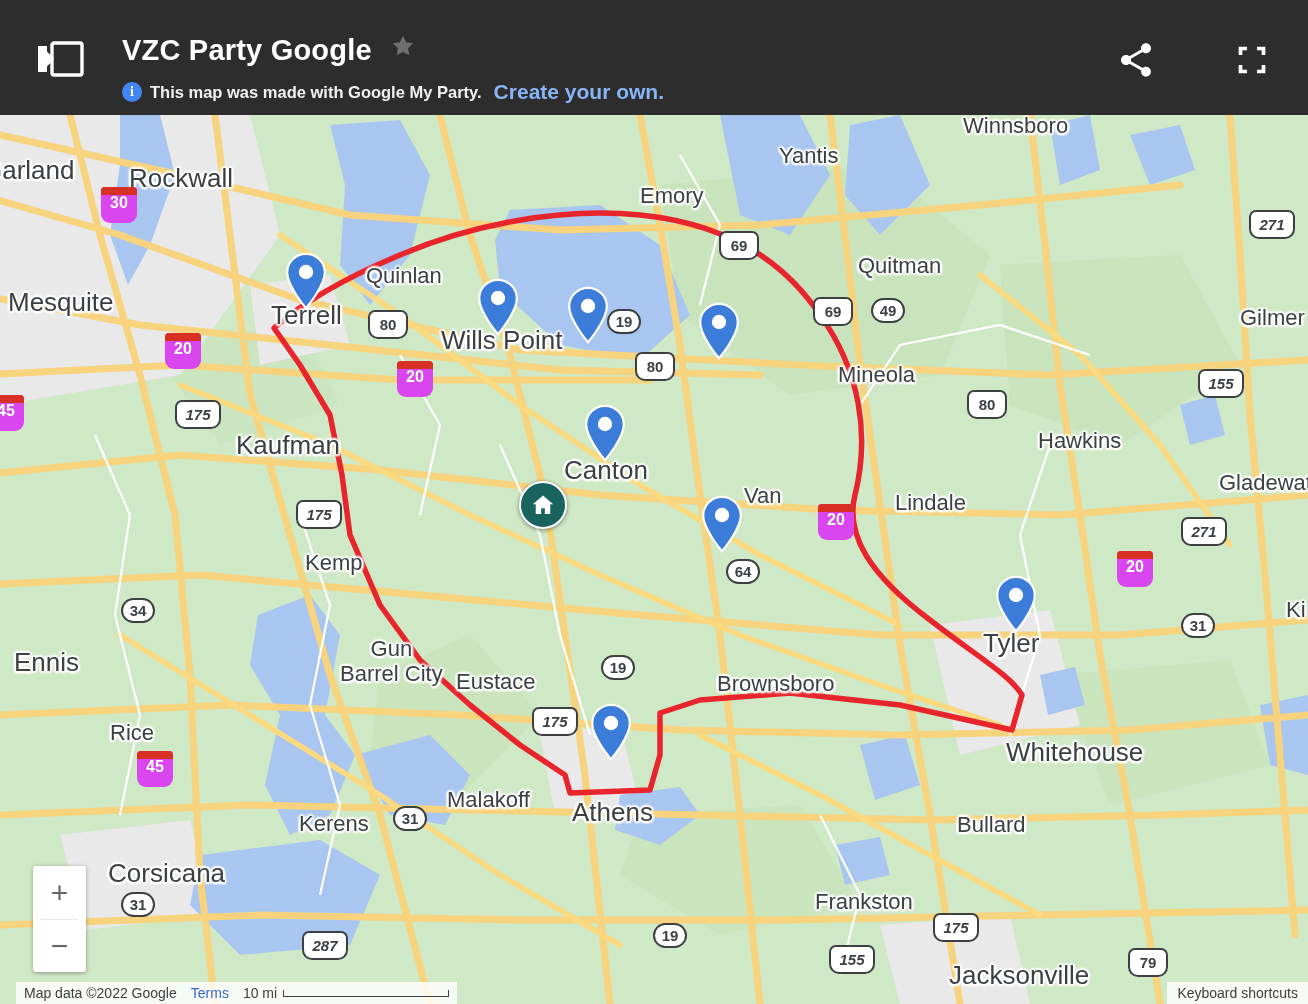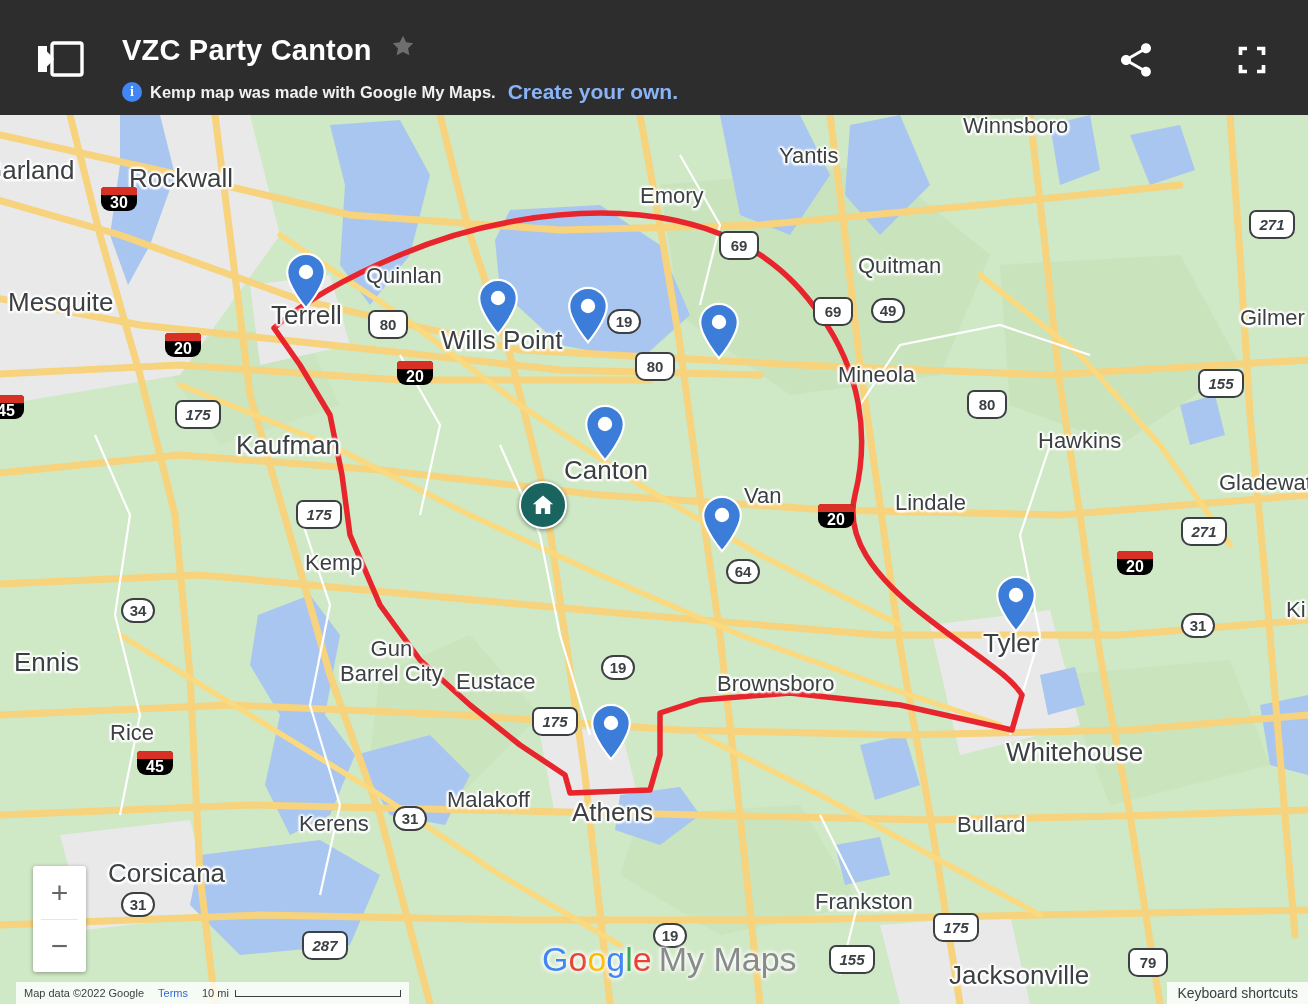--- a/index.html
+++ b/index.html
@@ -68,21 +68,21 @@
   .shield {
     position:absolute; display:flex; align-items:center; justify-content:center;
     font-size:15px; font-weight:bold; color:#3c4043;
     background:#fff; border:2px solid #3c4043;
     pointer-events:none;
   }
   .shield.state { width:34px; height:25px; border-radius:13px; }
   .shield.us { width:40px; height:29px; border-radius:7px 7px 10px 10px; }
   .shield.us3 { width:46px; height:29px;font-style:italic; }
   .shield.interstate {
-    width:36px; height:24px; background:#000000; color:#fff;
+    width:36px; height:36px; background:#d946ef; color:#fff;
     border:none; border-radius:4px 4px 9px 9px;
     font-size:16px; padding-top:7px; align-items:flex-start;
   }
   .shield.interstate::before {
     content:""; position:absolute; top:0; left:0; width:36px; height:8px;
     background:#d93025; border-radius:4px 4px 0 0;
   }
 
   
   .pin { position:absolute; width:44px; height:58px; cursor:pointer; }
@@ -118,21 +118,21 @@
 
   
   #attrib {
     position:absolute; left:0; bottom:0; height:22px; width:100%;
     z-index:45; pointer-events:none;
   }
   #attrib-left {
     position:absolute; left:16px; bottom:0; height:22px;
     display:flex; align-items:center; gap:14px;
     background:rgba(255,255,255,.82); padding:0 8px;
-    font-size:11px; color:#3c4043; white-space:nowrap;
+    font-size:14px; color:#3c4043; white-space:nowrap;
   }
   #terms-link { color:#3367d6; cursor:pointer; pointer-events:auto; }
   #scale-wrap { display:flex; align-items:center; gap:6px; }
   #scale-bar {
     width:166px; height:7px; border:1px solid #3c4043; border-top:none;
   }
   #kbd-hint {
     position:absolute; right:0; bottom:0; height:22px;
     background:rgba(255,255,255,.82); padding:0 10px;
     display:flex; align-items:center;
@@ -148,31 +148,31 @@
 
     <div id="menu-btn">
       <svg width="46" height="38" viewBox="0 0 46 38">
         <rect x="14" y="3" width="30" height="32" rx="2" fill="none" stroke="#ffffff" stroke-width="3.4"></rect>
         <path d="M0 19 L13 19 M7 12 L14 19 L7 26 Z" fill="#ffffff" stroke="#ffffff" stroke-width="3.4" stroke-linejoin="round"></path>
         <rect x="0" y="6" width="9" height="26" fill="#ffffff"></rect>
       </svg>
     </div>
 
     <div id="title-block">
-      <span id="map-title">VZC Party Canton</span>
+      <span id="map-title">VZC Party Google</span>
       <span id="star-icon">
         <svg width="26" height="26" viewBox="0 0 24 24">
           <path d="M12 2.6l2.9 5.9 6.5.95-4.7 4.6 1.1 6.45L12 17.45 6.2 20.5l1.1-6.45-4.7-4.6 6.5-.95z" fill="#6e6e6e"></path>
         </svg>
       </span>
     </div>
 
     <div id="subtitle-row">
       <span id="info-icon">i</span>
-      <span id="subtitle-text">Kemp map was made with Google My Maps.</span>
+      <span id="subtitle-text">This map was made with Google My Party.</span>
       <span id="create-link">Create your own.</span>
     </div>
 
     <div id="share-btn">
       <svg width="40" height="40" viewBox="0 0 24 24">
         <path d="M18 16.1c-.76 0-1.44.3-1.96.77L8.91 12.7c.05-.23.09-.46.09-.7s-.04-.47-.09-.7l7.05-4.11c.54.5 1.25.81 2.04.81 1.66 0 3-1.34 3-3s-1.34-3-3-3-3 1.34-3 3c0 .24.04.47.09.7L8.04 9.81C7.5 9.31 6.79 9 6 9c-1.66 0-3 1.34-3 3s1.34 3 3 3c.79 0 1.5-.31 2.04-.81l7.12 4.16c-.05.21-.08.43-.08.65 0 1.61 1.31 2.92 2.92 2.92s2.92-1.31 2.92-2.92-1.31-2.9-2.92-2.9z" fill="#ffffff"></path>
       </svg>
     </div>
 
     <div id="fullscreen-btn">
@@ -413,23 +413,20 @@
           </svg>
         </div>
       </div>
 
     <div id="zoom-ctrl">
       <div class="zoom-btn">+</div>
       <div id="zoom-divider"></div>
       <div class="zoom-btn">−</div>
     </div>
 
-    <div id="watermark">
-      <span class="g1">G</span><span class="g2">o</span><span class="g3">o</span><span class="g4">g</span><span class="g5">l</span><span class="g6">e</span><span class="mym">My Maps</span>
-    </div>
 
     <div id="attrib">
       <div id="attrib-left">
         <span>Map data ©2022 Google</span>
         <span id="terms-link">Terms</span>
         <span id="scale-wrap">
           <span>10 mi</span>
           <span id="scale-bar"></span>
         </span>
       </div>

